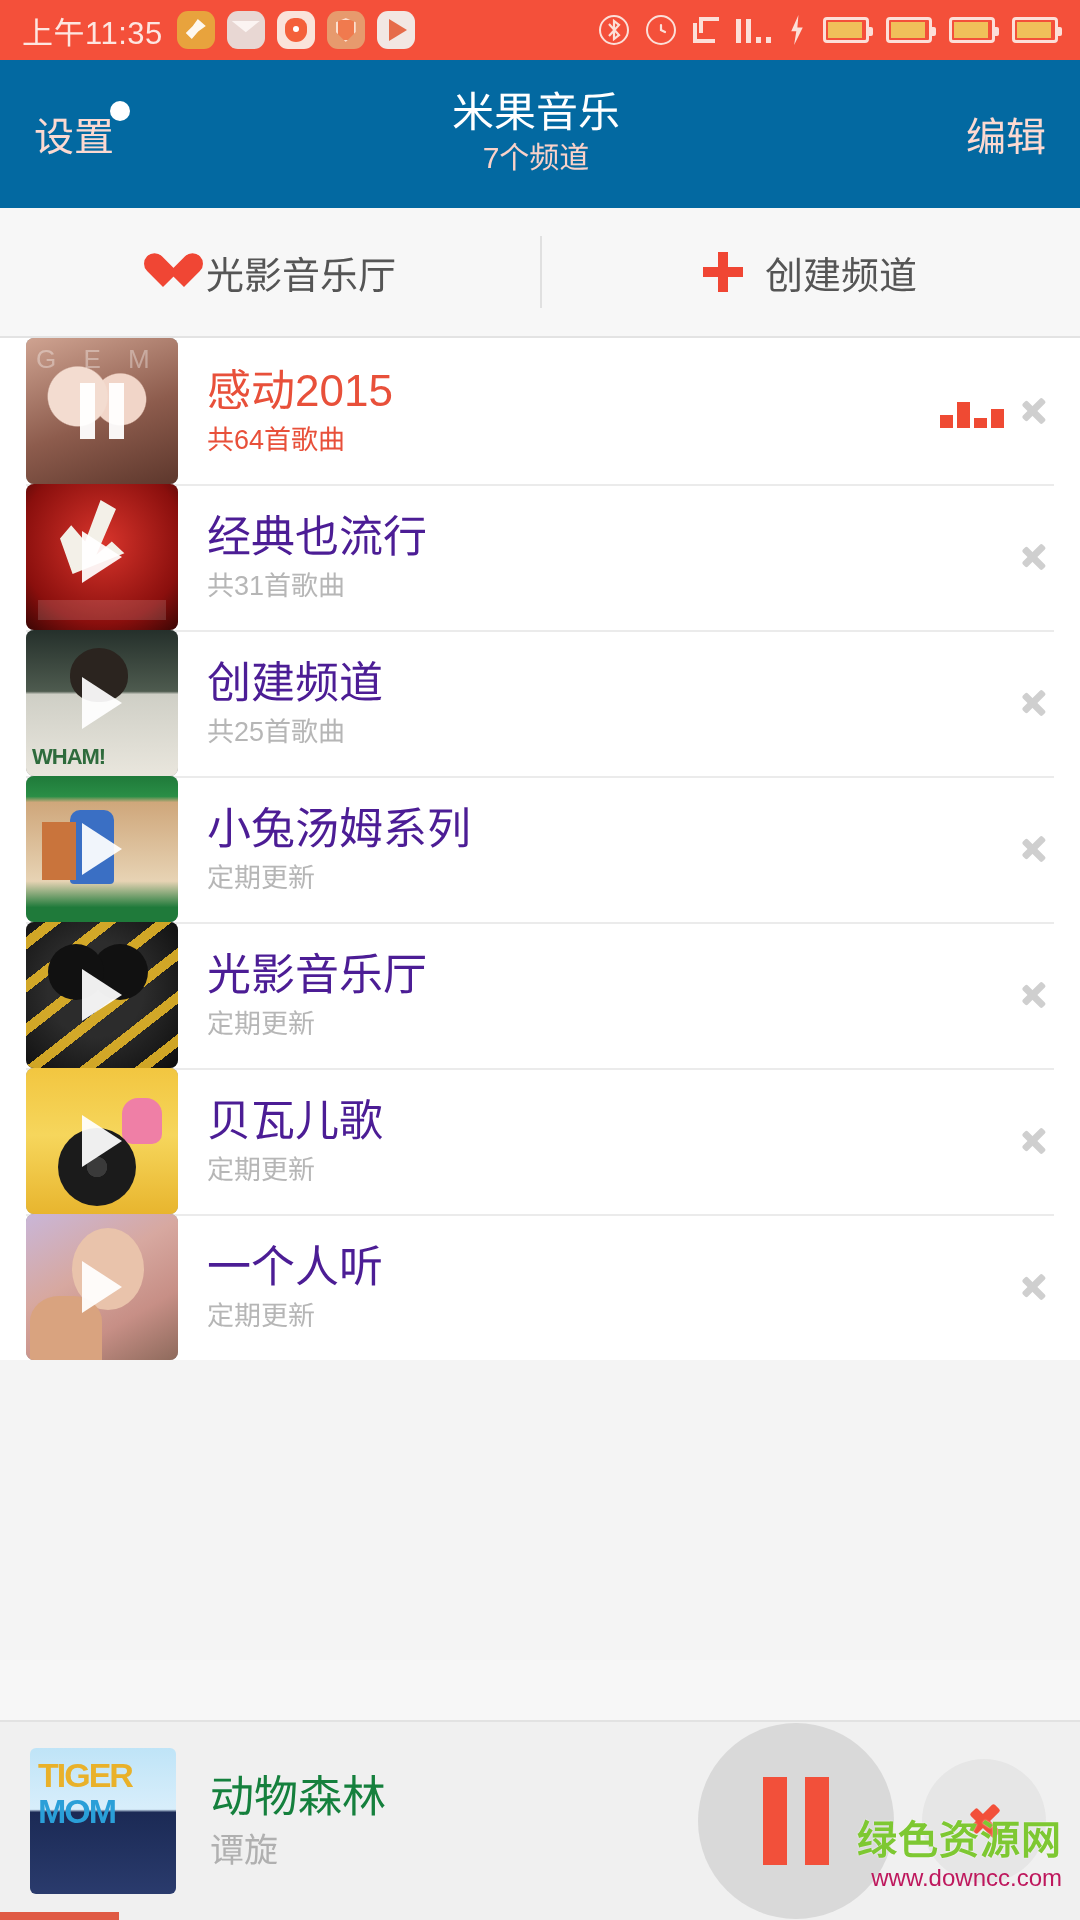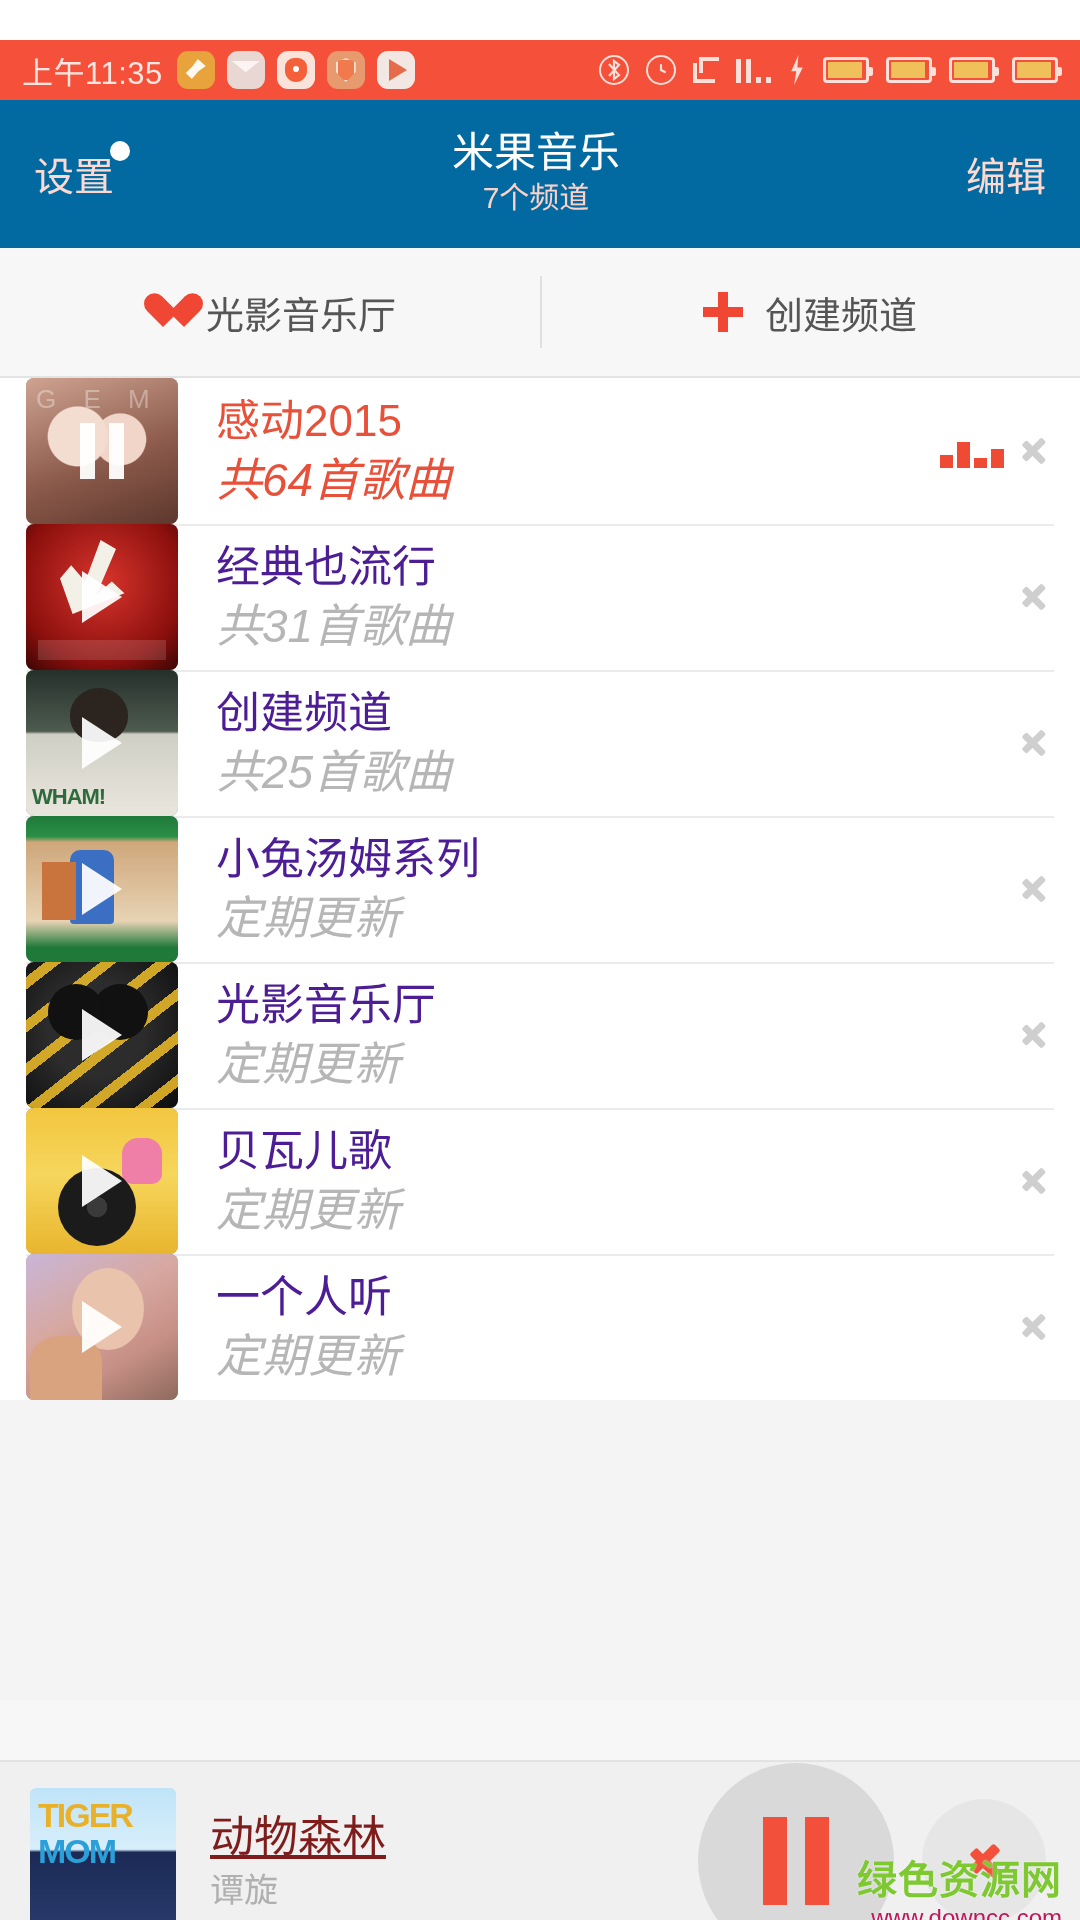--- a/index.html
+++ b/index.html
@@ -7,21 +7,21 @@
   html, body {
     width:1080px; height:1920px;
     font-family:"Liberation Sans","DejaVu Sans",sans-serif;
     background:#ffffff; overflow:hidden;
   }
   #app { position:relative; width:1080px; height:1920px; background:#f7f7f7; }
 
   
   .statusbar{
     position:relative; height:60px; background:#f4503a;
-    display:flex; align-items:center; padding:0 22px;margin-top:40px;
+    display:flex; align-items:center; padding:0 22px;
   }
   .sb-time{ color:#fde6e1; font-size:31px; letter-spacing:.5px; white-space:nowrap; }
   .sb-left-icons{ display:flex; align-items:center; gap:12px; margin-left:14px; }
   .appicon{ width:38px; height:38px; border-radius:11px; position:relative; overflow:hidden; }
   .ai-clean{ background:#e8a33d; }
   .ai-clean::after{ content:""; position:absolute; left:9px; top:8px; width:20px; height:20px;
      background:#fff; clip-path:polygon(0% 70%,35% 35%,60% 0%,100% 35%,62% 62%,30% 100%);
      opacity:.92; }
   .ai-mail{ background:#e8d7d3; }
   .ai-mail::after{ content:""; position:absolute; left:5px; top:10px; width:28px; height:18px;
@@ -98,23 +98,23 @@
   .row + .row::before{ content:""; position:absolute; left:26px; right:26px; top:0;
      height:2px; background:#ebebeb; }
   .thumb{ width:152px; height:146px; border-radius:8px; position:relative; overflow:hidden;
      flex:0 0 auto; background:#999; }
   .thumb .ov-play{ position:absolute; left:50%; top:50%; transform:translate(-50%,-50%);
      width:0;height:0; border-left:40px solid rgba(255,255,255,.93);
      border-top:26px solid transparent; border-bottom:26px solid transparent; }
   .thumb .ov-pause{ position:absolute; left:50%; top:50%; transform:translate(-50%,-50%);
      width:44px; height:56px; display:flex; justify-content:space-between; }
   .thumb .ov-pause span{ width:15px; height:100%; background:rgba(255,255,255,.95); }
-  .meta{ margin-left:38px; display:flex; flex-direction:column; justify-content:center; gap:12px; }
+  .meta{ margin-left:29px; display:flex; flex-direction:column; justify-content:center; gap:12px; }
   .r-title{ font-size:44px; color:#4c1d95; line-height:1.05; }
-  .r-sub{ font-size:46px; color:#b6b6b6; line-height:1.05;font-style:italic; }
+  .r-sub{ font-size:27px; color:#b6b6b6; line-height:1.05; }
   .row.active .r-title{ color:#e8503a; }
   .row.active .r-sub{ color:#e8503a; }
   .r-right{ margin-left:auto; display:flex; align-items:center; gap:28px; padding-right:34px; }
   .eq{ width:54px; height:34px; position:relative; }
   .eq span{ position:absolute; bottom:0; width:13px; background:#ef4a33; }
   .eq span:nth-child(1){ left:0;  height:13px; }
   .eq span:nth-child(2){ left:17px; height:26px; }
   .eq span:nth-child(3){ left:34px; height:10px; }
   .eq span:nth-child(4){ left:51px; height:19px; }
   .chev{ width:24px; height:42px; position:relative; }
@@ -171,21 +171,21 @@
   .filler{ background:#f4f4f4; }
 
   
   .player{
     position:absolute; left:0; right:0; bottom:0; height:200px; background:#f0f0f0;
     border-top:2px solid #e2e2e2; display:flex; align-items:center; padding-left:30px;
   }
   .p-thumb{ width:146px; height:146px; border-radius:6px; overflow:hidden; position:relative;
      flex:0 0 auto; }
   .p-meta{ margin-left:34px; display:flex; flex-direction:column; gap:14px; }
-  .p-title{ font-size:44px; color:#7f1d1d; line-height:1;text-decoration:underline; }
+  .p-title{ font-size:44px; color:#15803d; line-height:1; }
   .p-artist{ font-size:34px; color:#b0b0b0; line-height:1; }
   .p-ctrls{ margin-left:auto; display:flex; align-items:center; gap:28px; padding-right:34px; }
   .btn-round{ border-radius:50%; display:flex; align-items:center; justify-content:center;
      position:relative; }
   .btn-pause{ width:196px; height:196px; background:#d9d9d9; }
   .pause-ico{ width:66px; height:88px; display:flex; justify-content:space-between; }
   .pause-ico span{ width:24px; height:100%; background:#f2503a; }
   .btn-next{ width:124px; height:124px; background:#e6e6e6; }
   .next-ico{ width:22px; height:46px; position:relative; }
   .next-ico::before,.next-ico::after{ content:""; position:absolute; left:0; width:34px;height:10px;

